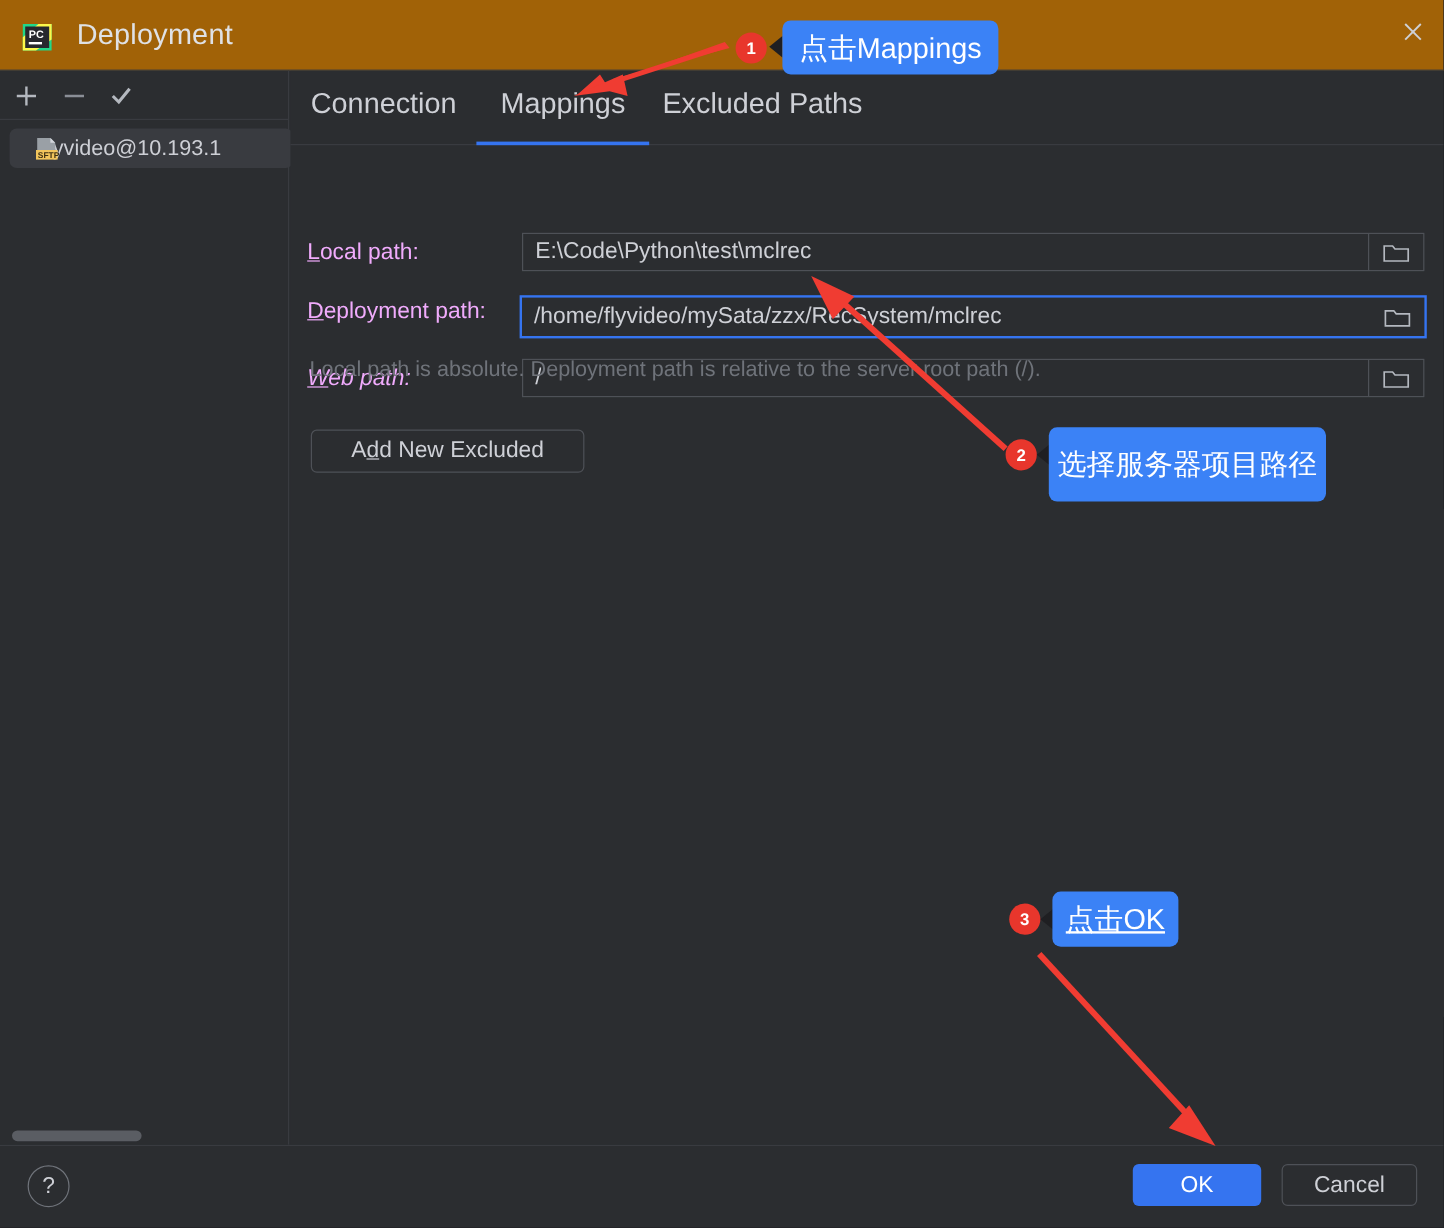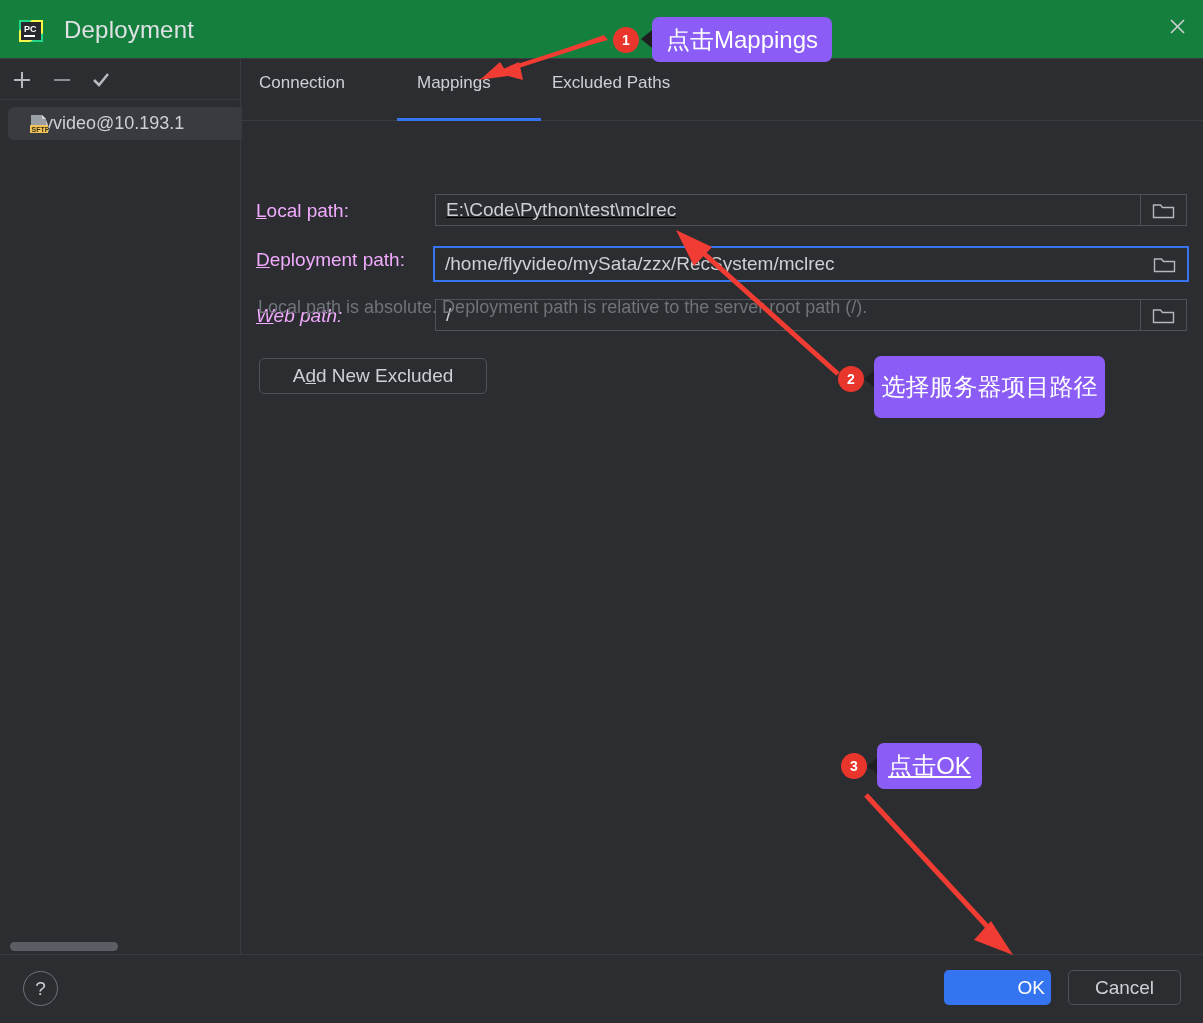--- a/index.html
+++ b/index.html
@@ -20,21 +20,21 @@
     background: #2b2d30;
     box-sizing: border-box;
   }
 
   
   .titlebar {
     position: absolute;
     left: 0; top: 0;
     width: 1203px;
     height: 59px;
-    background: #15803d;
+    background: #a16207;
     border-bottom: 1px solid #393b40;
     box-sizing: border-box;
   }
   .pc-logo {
     position: absolute;
     left: 16px; top: 17px;
     width: 30px; height: 28px;
   }
   .title-text {
     position: absolute;
@@ -129,21 +129,21 @@
   .tabs {
     position: absolute;
     left: 0; top: 0;
     width: 961px; height: 62px;
     border-bottom: 1px solid #393b40;
     box-sizing: border-box;
   }
   .tab {
     position: absolute;
     top: 14px;
-    font-size: 17px;
+    font-size: 24px;
     color: #ced0d6;
     cursor: pointer;
     white-space: nowrap;
   }
   .tab.active { color: #ced0d6; }
   .tab-underline {
     position: absolute;
     height: 3px;
     background: #3574f0;
     bottom: -1px;
@@ -233,21 +233,20 @@
     position: absolute;
     left: 944px; top: 970px;
     width: 107px; height: 35px;
     background: #3574f0;
     border: none;
     border-radius: 5px;
     color: #ffffff;
     font-size: 19px;
     font-family: "Liberation Sans", sans-serif;
     cursor: pointer;
-    text-align: right;
   }
   .cancel-btn {
     position: absolute;
     left: 1068px; top: 970px;
     width: 113px; height: 35px;
     background: #2b2d30;
     border: 1px solid #4e5157;
     border-radius: 5px;
     color: #ced0d6;
     font-size: 19px;
@@ -257,21 +256,21 @@
 
   
   .anno-overlay {
     position: absolute;
     left: 0; top: 0;
     width: 1203px; height: 1023px;
     pointer-events: none;
   }
   .callout {
     position: absolute;
-    background: #8b5cf6;
+    background: #3b82f6;
     color: #ffffff;
     border-radius: 7px;
     display: flex;
     align-items: center;
     justify-content: center;
     font-size: 24px;
     white-space: nowrap;
     padding: 0 16px;
     box-sizing: border-box;
   }
@@ -360,21 +359,21 @@
       <div class="tab" style="left:17px;">Connection</div>
       <div class="tab active" style="left:175px;">Mappings</div>
       <div class="tab-underline" style="left:155px; width:144px;"></div>
       <div class="tab" style="left:310px;">Excluded Paths</div>
     </div>
   </div>
 
   <div class="field-label" style="left:256px; top:200px;">
     <span class="mn">L</span><span>ocal path:</span>
   </div>
-  <div class="input-box" style="left:435px; top:194px; width:752px; height:32px;text-decoration:underline;">
+  <div class="input-box" style="left:435px; top:194px; width:752px; height:32px;">
     <span class="input-text">E:\Code\Python\test\mclrec</span>
     <span class="folder-btn">
       <svg width="23" height="19" viewBox="0 0 23 19">
         <path d="M1.5 4 L1.5 16.5 L21.5 16.5 L21.5 6.5 L10.5 6.5 L8.5 4 Z" fill="none" stroke="#b4b8bf" stroke-width="1.4"></path>
       </svg>
     </span>
   </div>
 
   <div class="field-label" style="left:256px; top:249px;">
     <span class="mn">D</span><span>eployment path:</span>

